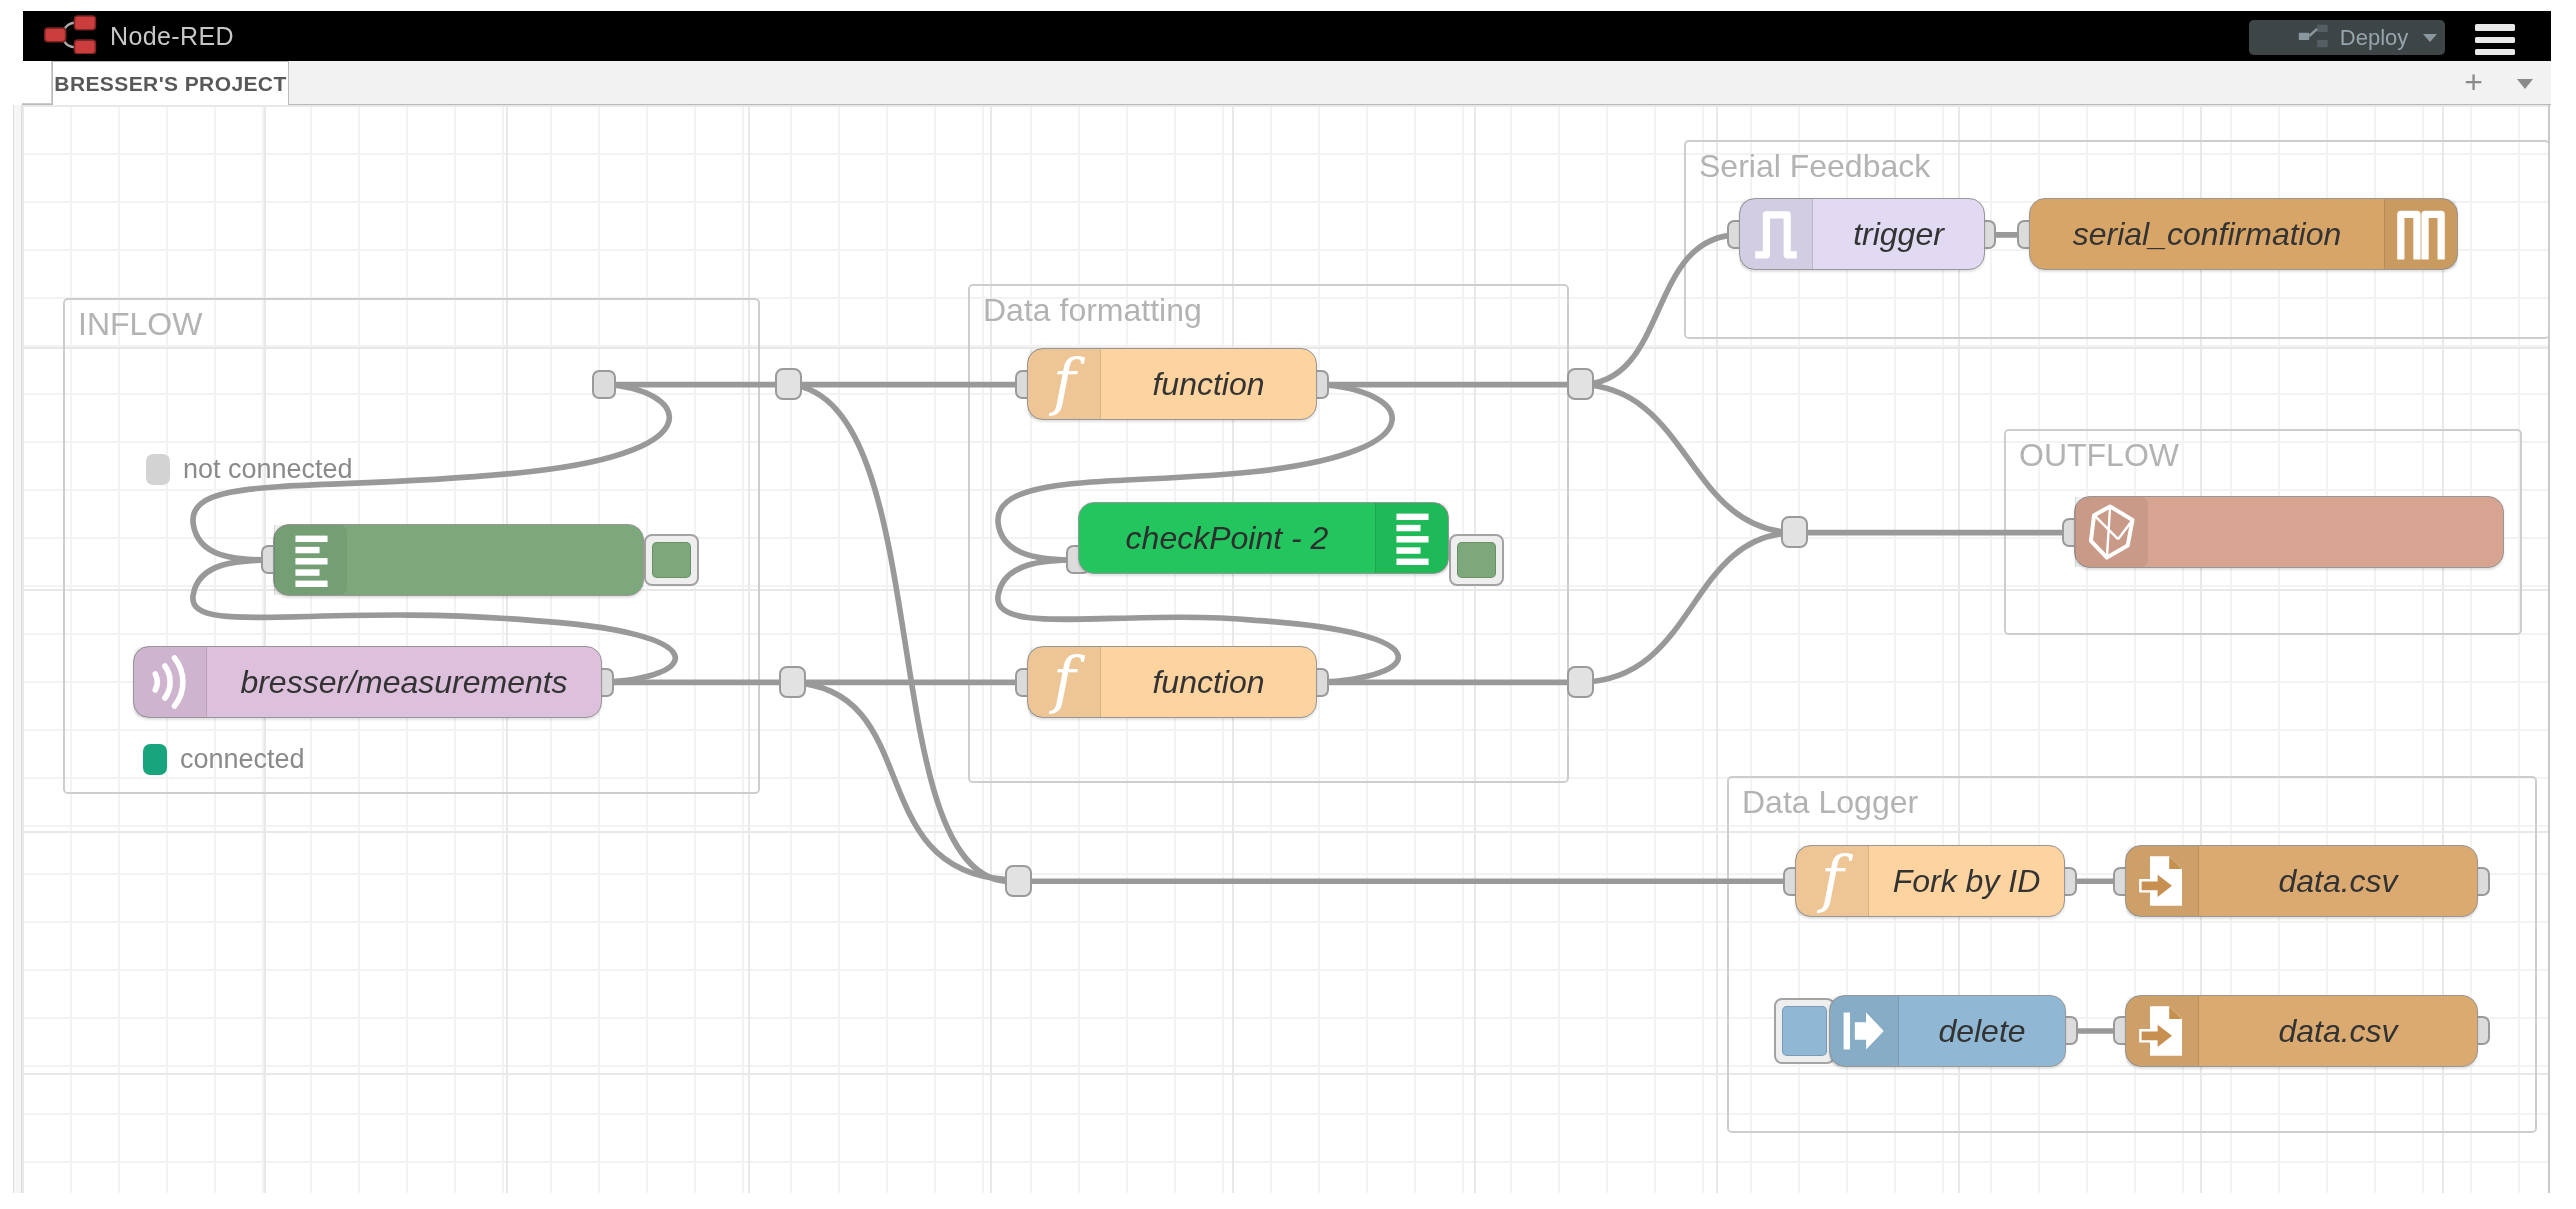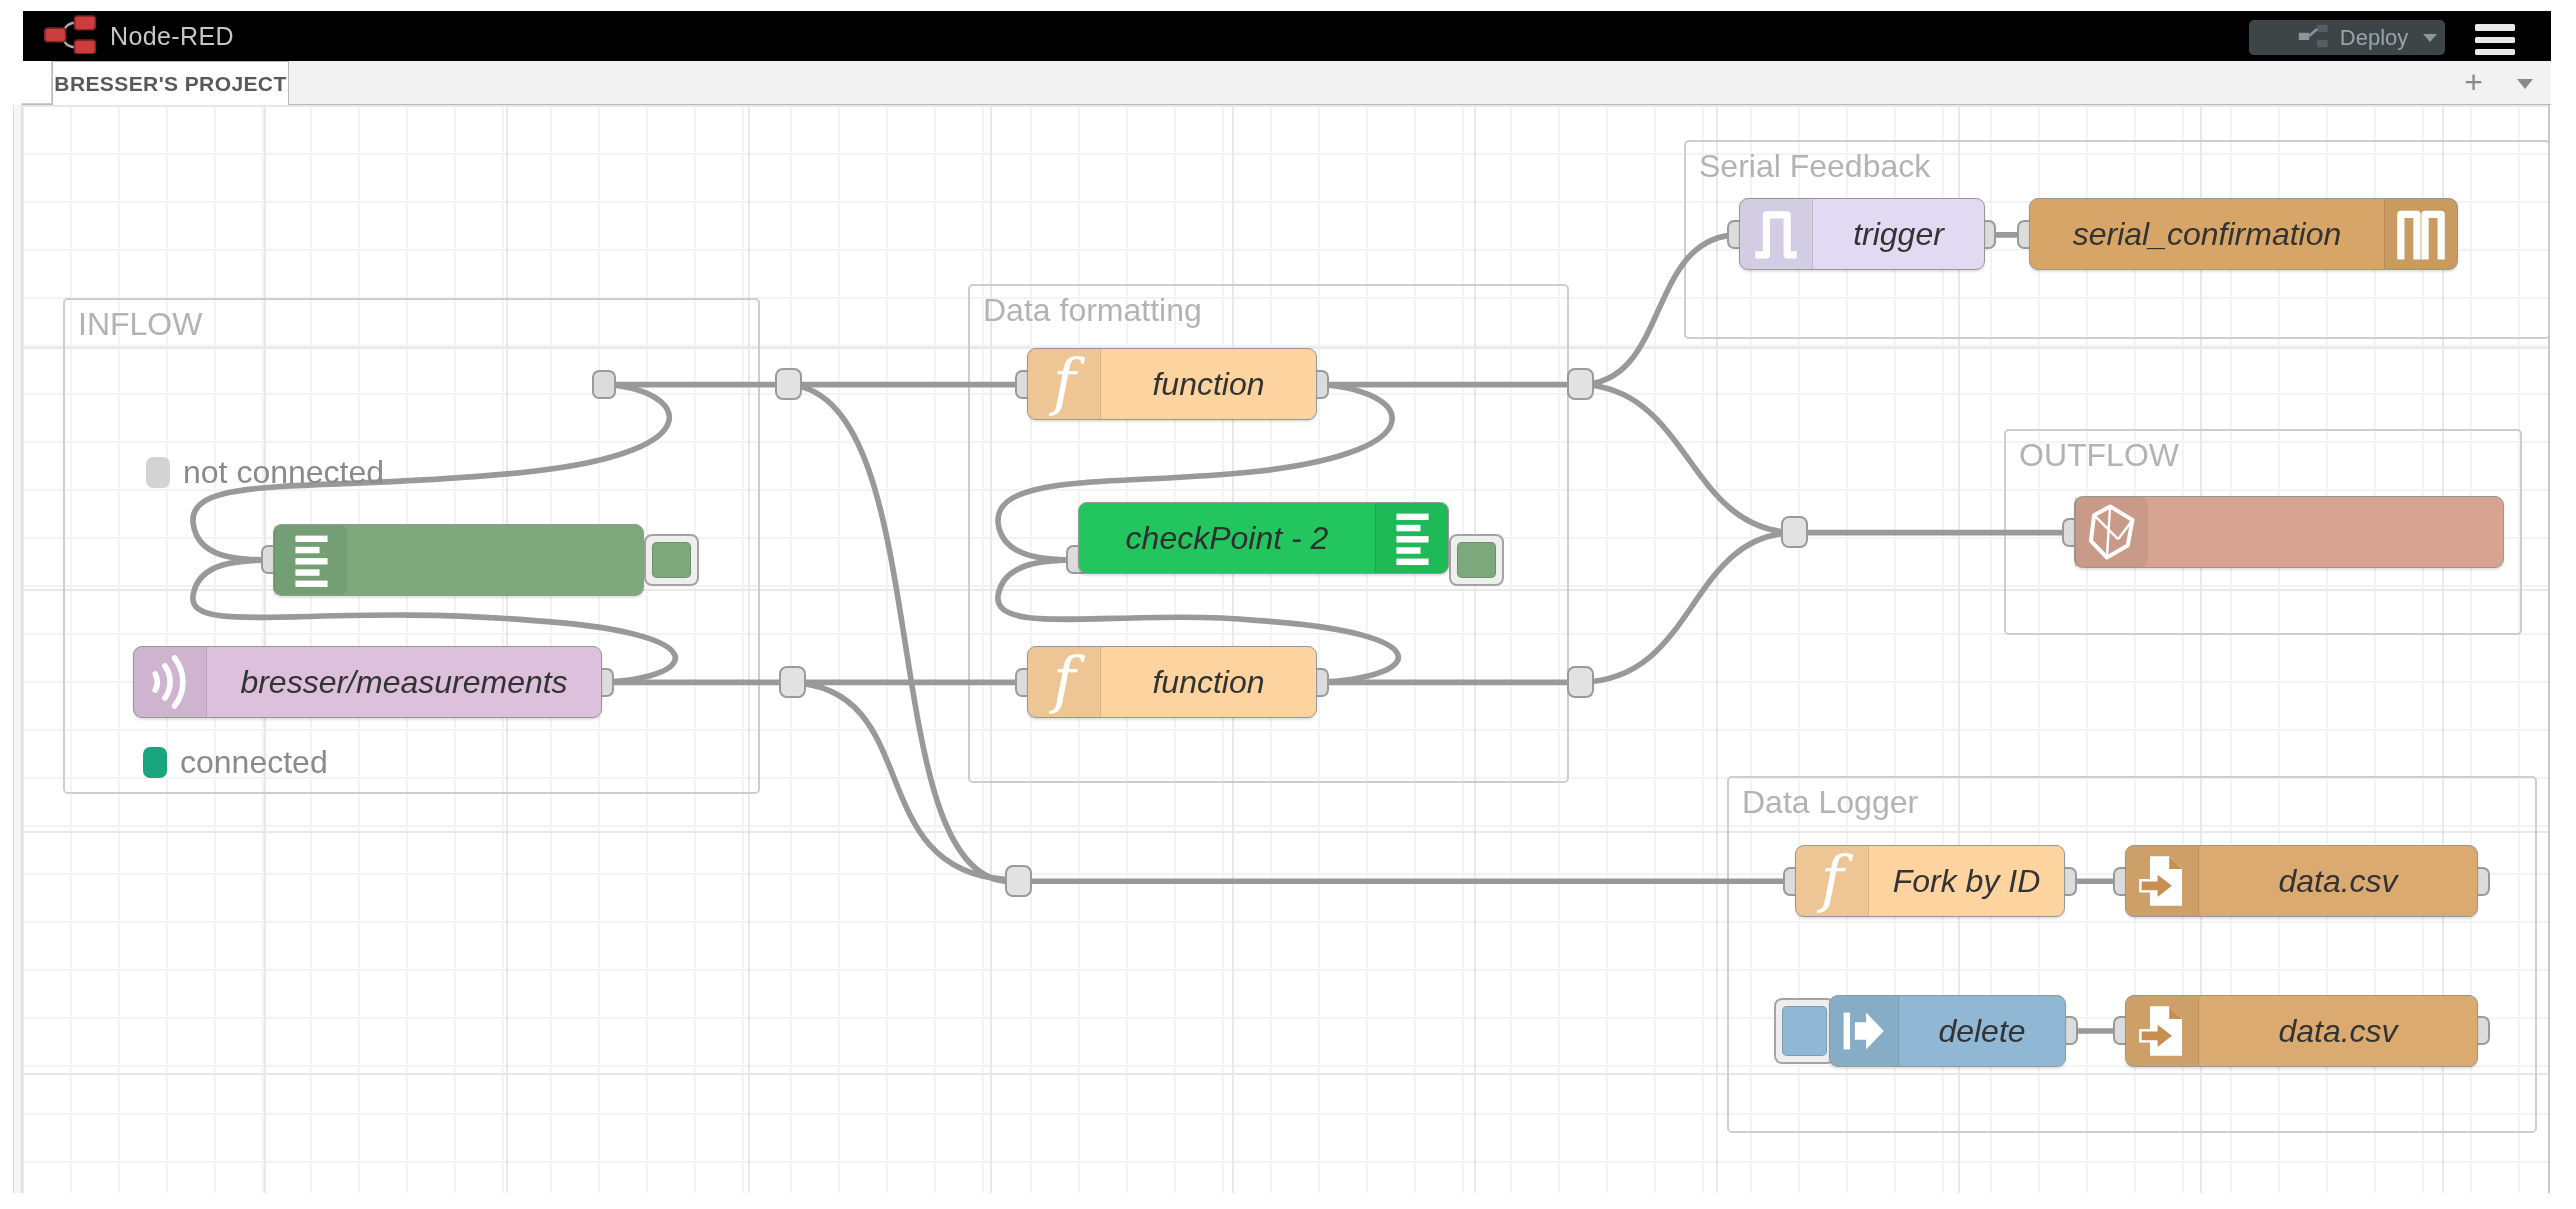--- a/index.html
+++ b/index.html
@@ -32,36 +32,36 @@
     background-size:242px 242px,242px 242px,48px 48px,48px 48px;}
   .leftstrip{position:absolute;left:13px;top:0;width:8.9px;height:1088px;background:#f6f6f6;border-left:1.6px solid #dcdcdc;border-right:1.6px solid #dcdcdc;box-sizing:border-box;}
   .rightedge{position:absolute;left:2548px;top:0;width:1.6px;height:1088px;background:#c9c9c9;}
   
   .group{position:absolute;border:2.4px solid #cdcdcd;border-radius:4.8px;background:transparent;}
   .group-label{position:absolute;left:13px;top:6.4px;color:#b3b3b3;font-size:32px;}
   
   svg.wires{position:absolute;left:0;top:0;z-index:2;}
   .wire{stroke:#999;stroke-width:7;fill:none;stroke-linecap:round;}
   
-  .node{position:absolute;height:72px;border:1.6px solid #979797;border-radius:9px;box-sizing:border-box;display:flex;z-index:4;cursor:pointer;
+  .node{position:absolute;height:72px;border:1.6px solid #979797;border-radius:16px;box-sizing:border-box;display:flex;z-index:4;cursor:pointer;
     box-shadow:0 1.6px 2.4px rgba(0,0,0,0.12);text-align:center;}
   .nicon{width:72px;flex:0 0 72px;display:flex;align-items:center;justify-content:center;background:rgba(0,0,0,0.06);}
   .nicon.l{border-right:1.6px solid rgba(0,0,0,0.10);border-radius:7.2px 0 0 7.2px;}
   .nicon.r{border-left:1.6px solid rgba(0,0,0,0.10);border-radius:0 7.2px 7.2px 0;}
   .nlabel{flex:1;display:flex;align-items:center;justify-content:center;font-size:32px;font-style:italic;color:#333;white-space:nowrap;}
   
   .port{position:absolute;width:24px;height:29px;background:#dcdcdc;border:2.4px solid #9a9a9a;border-radius:7.2px;box-sizing:border-box;z-index:3;cursor:pointer;}
   .linknode{position:absolute;width:27px;height:32px;background:#e2e2e2;border:2.4px solid #9a9a9a;border-radius:8px;box-sizing:border-box;z-index:3;cursor:pointer;}
   
   .nbtn{position:absolute;background:#eee;border:2.4px solid #a3a3a3;border-radius:8px;box-sizing:border-box;z-index:3;cursor:pointer;}
   .nbtn .fillin{position:absolute;inset:6.4px;border-radius:4.8px;border:1.6px solid rgba(0,0,0,0.15);}
   
   .status{position:absolute;display:flex;align-items:center;gap:13px;z-index:4;}
   .status .dot{width:24px;height:31px;border-radius:7.2px;}
-  .status .stxt{font-size:32px;color:#8a8a8a;}
+  .status .stxt{font-size:27px;color:#8a8a8a;}
   .fser{font-family:"DejaVu Serif", serif;font-style:italic;fill:#fff;}
 </style>
 </head>
 <body>
 
 <div class="topbar">
   <div class="brand">
     <span>
       <svg width="53" height="39" viewBox="0 0 66 48">
         <path d="M15 24 C28 24 22 10 40 9" stroke="#aaa" stroke-width="3" fill="none"></path>

